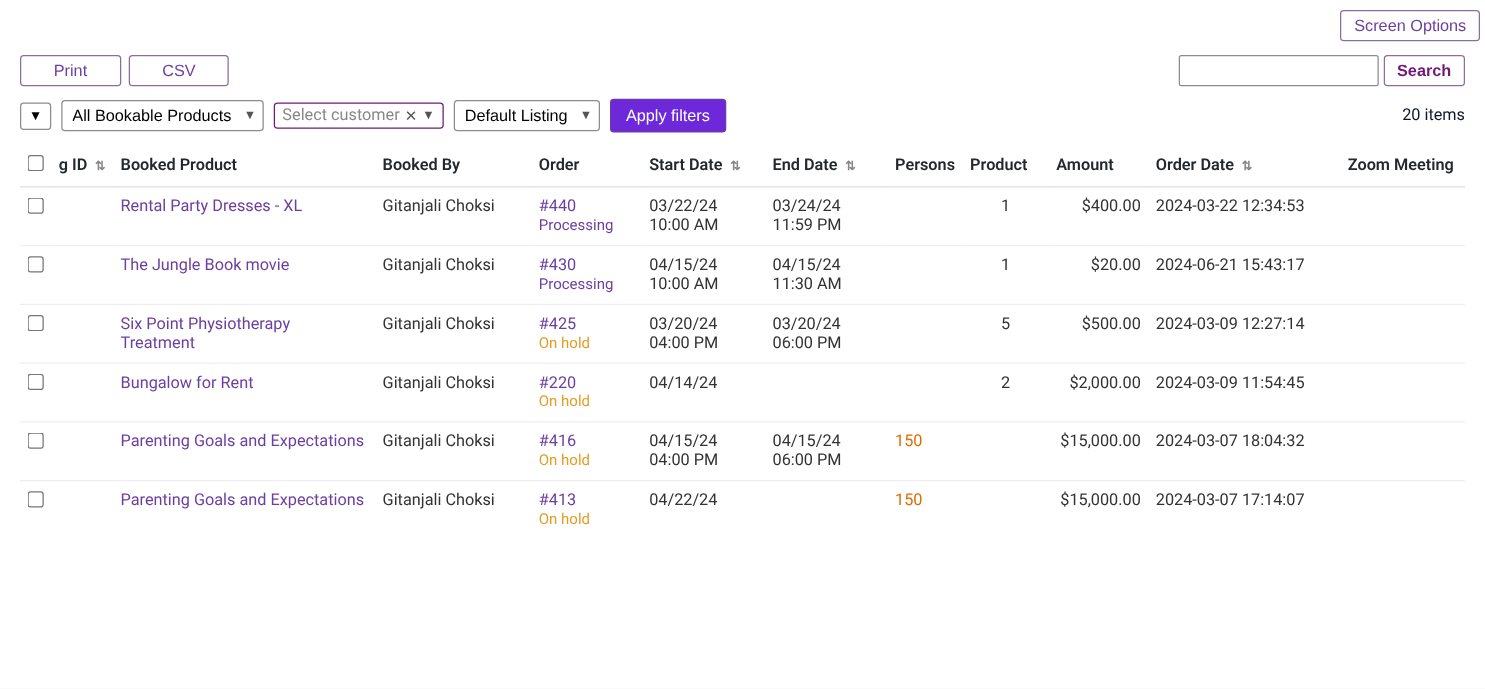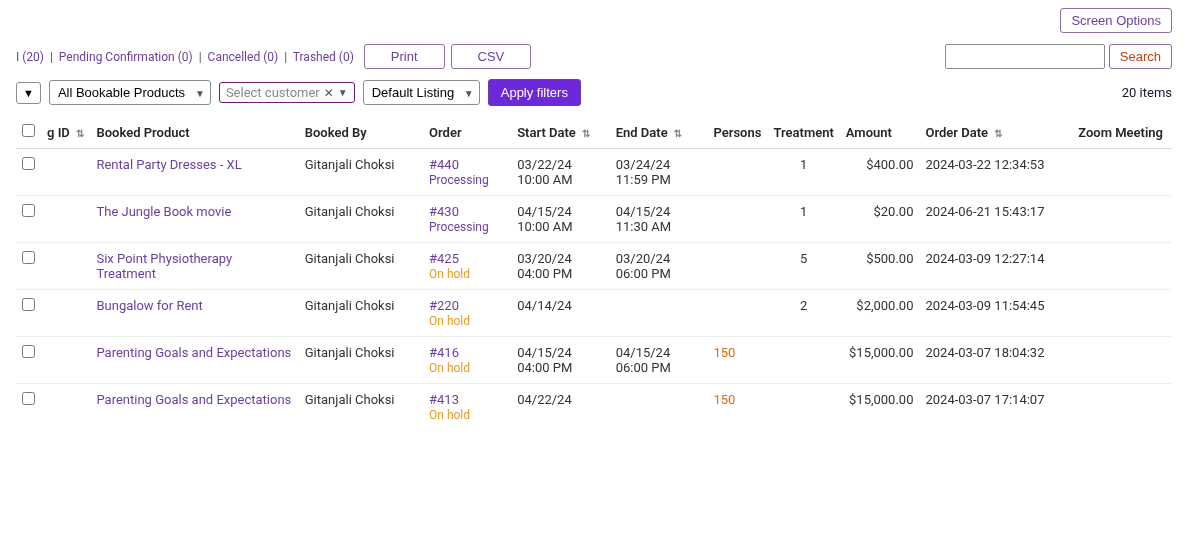--- a/index.html
+++ b/index.html
@@ -11,21 +11,21 @@
     }
     .page-wrapper {
       background: #fff;
       min-height: 551px;
       padding: 8px 16px 16px 16px;
       position: relative;
     }
     .top-right {
       position: absolute;
       top: 8px;
-      right: 16px;
+      right: 4px;
     }
     .screen-options-btn {
       border: 1px solid #8c6d9f;
       background: #fff;
       color: #6b3fa0;
       padding: 4px 10px;
       border-radius: 3px;
       cursor: pointer;
       font-size: 13px;
     }
@@ -60,25 +60,26 @@
     .search-input {
       border: 1px solid #8c8c8c;
       padding: 4px 6px;
       font-size: 13px;
       width: 160px;
       border-radius: 2px;
     }
     .search-btn {
       border: 1px solid #8c6d9f;
       background: #fff;
-      color: #c2410c;
+      color: #701a75;
       padding: 4px 10px;
       border-radius: 3px;
       cursor: pointer;
       font-size: 13px;
+      font-weight: bold;
     }
     .filters-row {
       display: flex;
       align-items: center;
       gap: 8px;
       margin-top: 10px;
       flex-wrap: wrap;
     }
     .dropdown-wrap {
       position: relative;
@@ -191,29 +192,20 @@
 </head>
 <body>
 
 <div class="page-wrapper">
 
   <div class="top-right">
     <button class="screen-options-btn">Screen Options</button>
   </div>
 
   <div class="toolbar-row">
-    <span class="status-links">
-      <a href="#">I (20)</a>
-      &nbsp;|&nbsp;
-      <a href="#">Pending Confirmation (0)</a>
-      &nbsp;|&nbsp;
-      <a href="#">Cancelled (0)</a>
-      &nbsp;|&nbsp;
-      <a href="#">Trashed (0)</a>
-    </span>
     <button class="btn">Print</button>
     <button class="btn">CSV</button>
     <div class="search-area">
       <input type="text" class="search-input" value="" style="">
       <button class="search-btn">Search</button>
     </div>
   </div>
 
   <div class="filters-row">
 
@@ -257,21 +249,21 @@
         <th class="col-product">Booked Product</th>
         <th class="col-bookedby">Booked By</th>
         <th class="col-order">Order</th>
         <th class="col-startdate">
           Start Date <span class="sort-arrows">⇅</span>
         </th>
         <th class="col-enddate">
           End Date <span class="sort-arrows">⇅</span>
         </th>
         <th class="col-persons">Persons</th>
-        <th class="col-quantity">Treatment</th>
+        <th class="col-quantity">Product</th>
         <th class="col-amount">Amount</th>
         <th class="col-orderdate">
           Order Date <span class="sort-arrows">⇅</span>
         </th>
         <th class="col-zoom">Zoom Meeting</th>
       </tr>
     </thead>
     <tbody id="table-body">
     <tr>
     <td><input type="checkbox" style=""></td>

